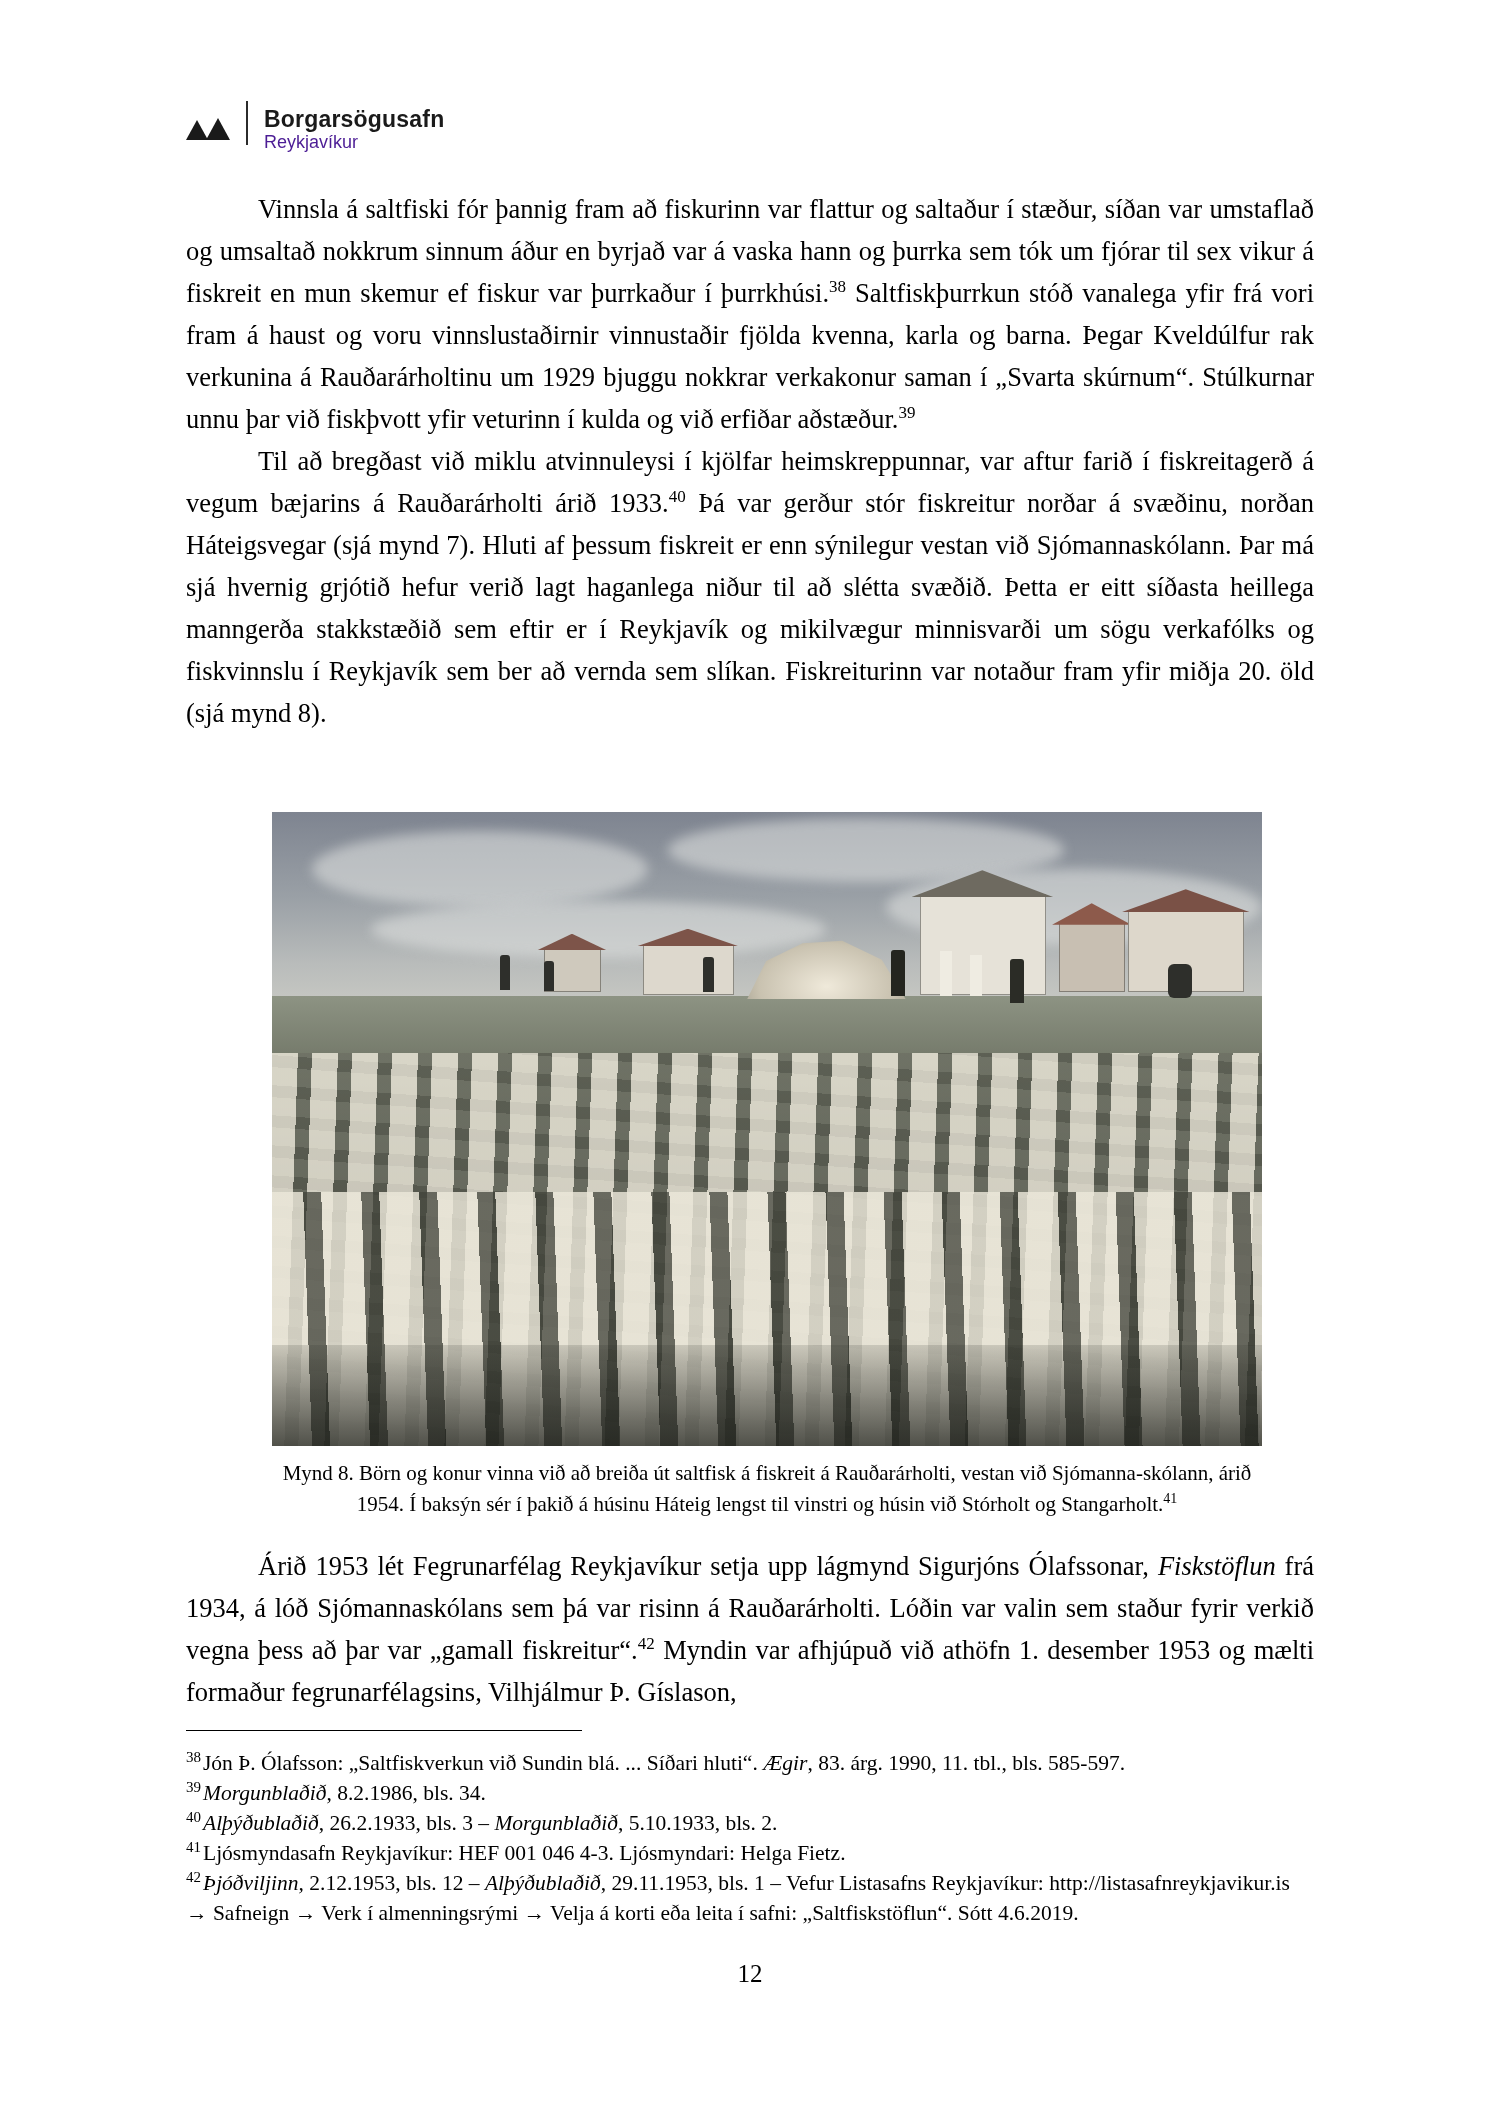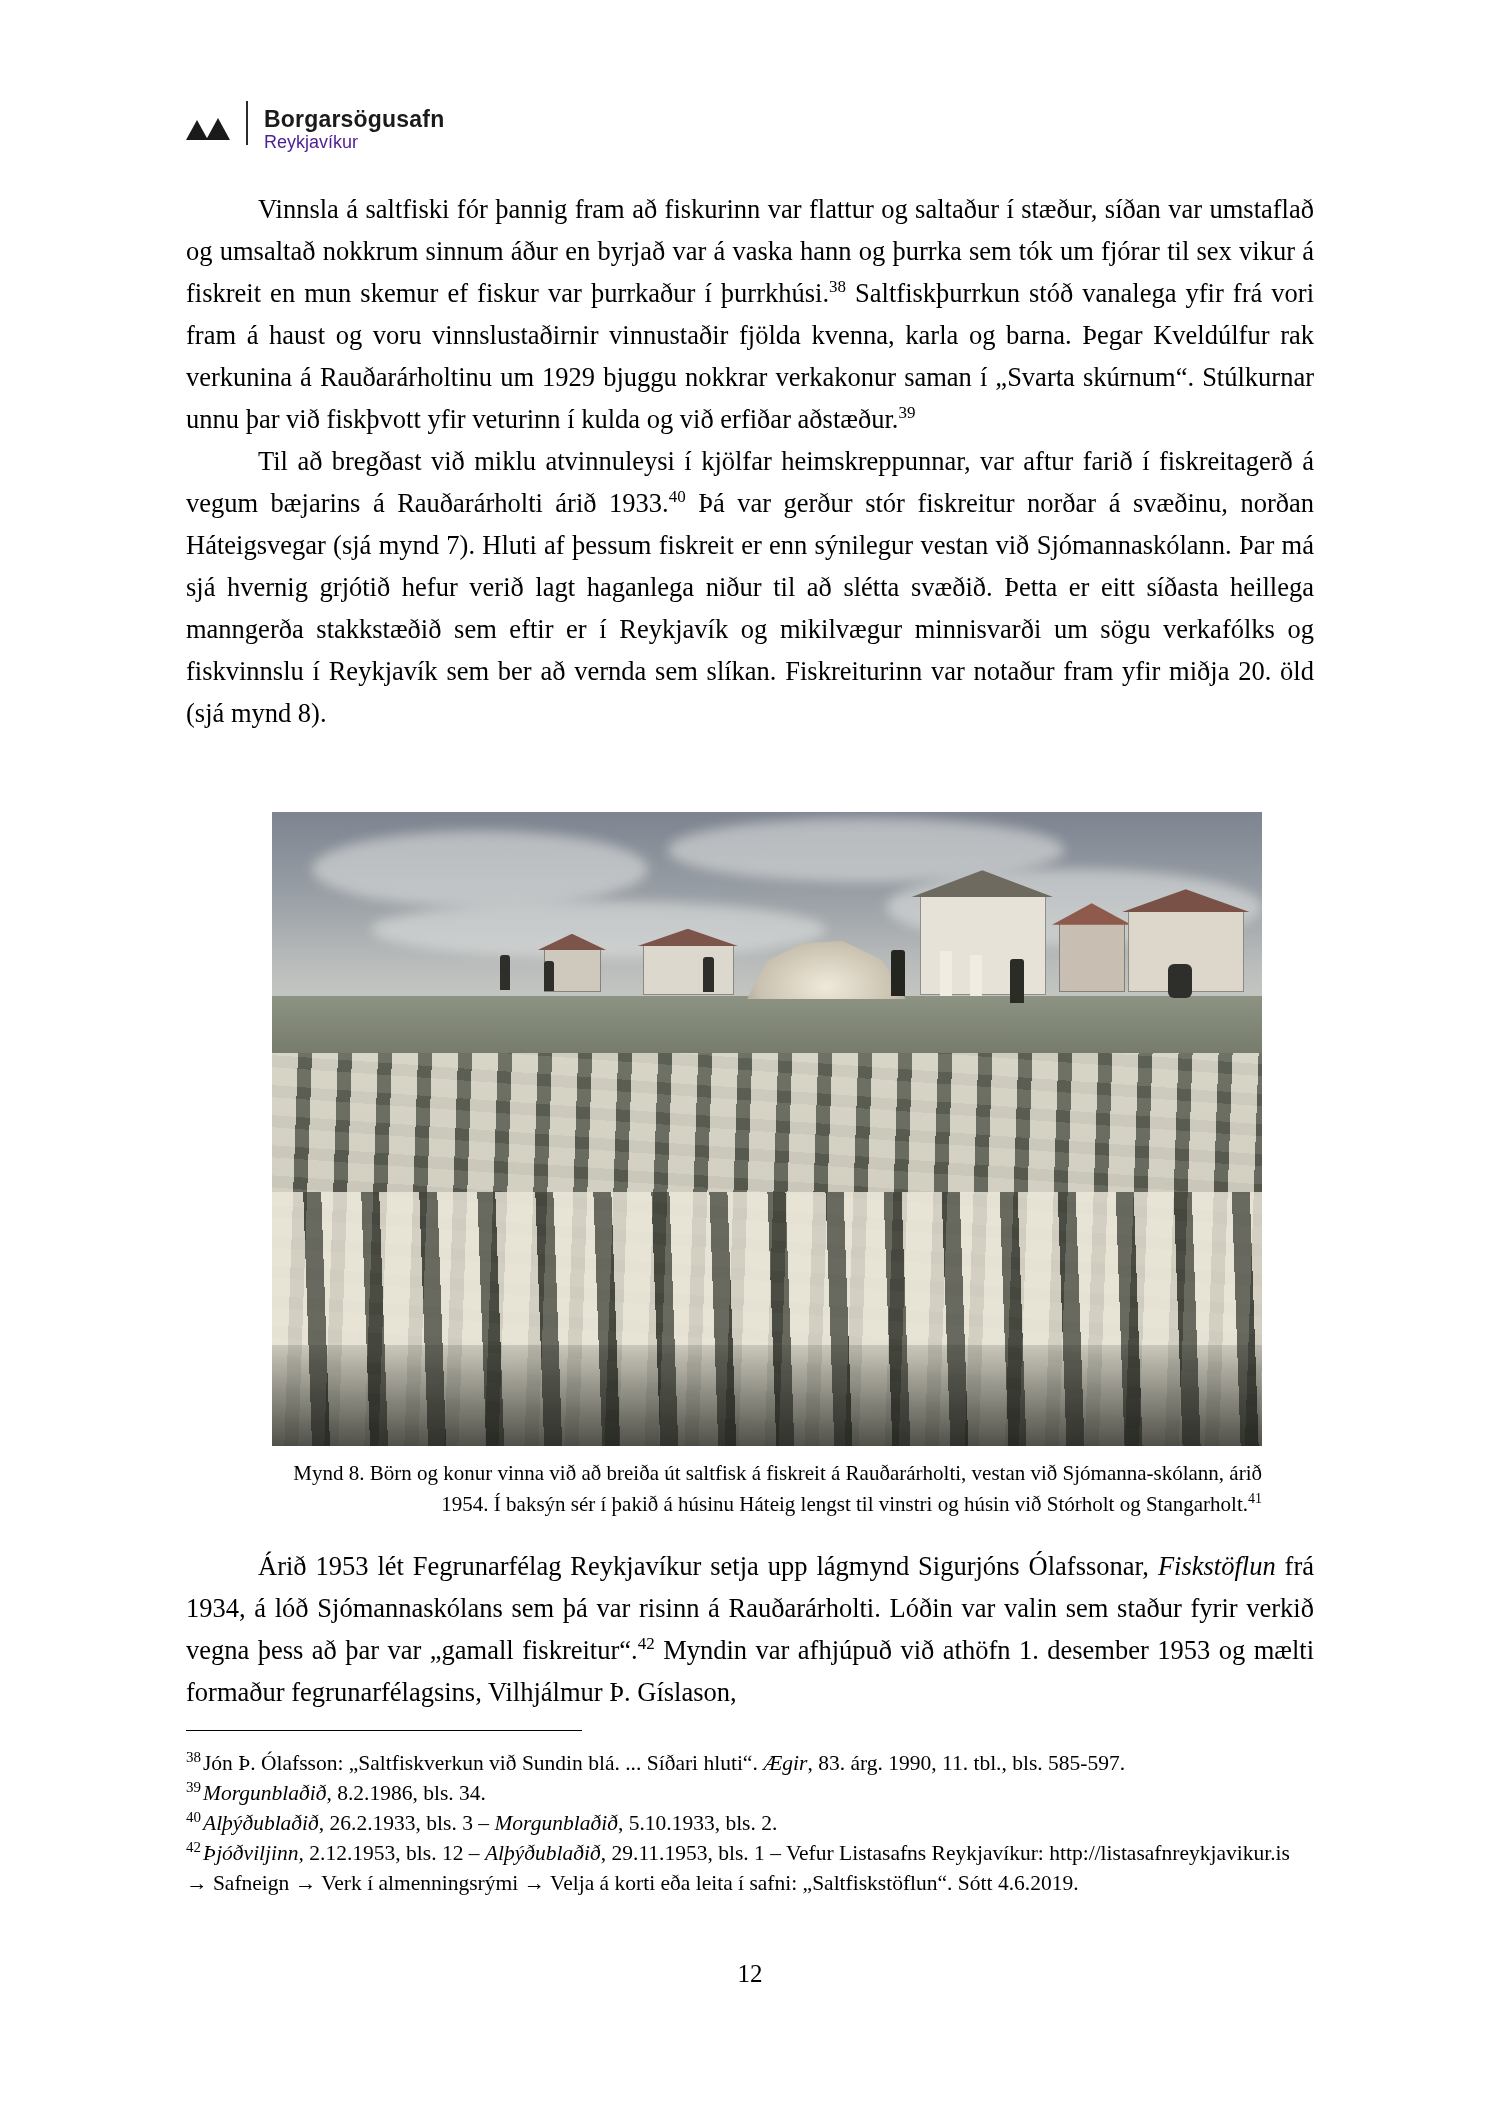--- a/index.html
+++ b/index.html
@@ -102,21 +102,21 @@
     height: 634px;
     display: block;
     position: relative;
     overflow: hidden;
     background: #6b6f63;
   }
   .figcaption {
     margin-top: 12px;
     font-size: 21px;
     line-height: 31px;
-    text-align: right;
+    text-align: center;
     font-family: "Liberation Serif", serif;
   }
   .figcaption sup { font-size: 14px; }
 
   
   .content2 {
     position: absolute;
     top: 1545px;
     left: 186px;
     width: 1128px;
@@ -271,18 +271,19 @@
   <div class="content2">
     <p class="body"><span>Árið 1953 lét Fegrunarfélag Reykjavíkur setja upp lágmynd Sigurjóns Ólafssonar, </span><span class="ital">Fiskstöflun</span><span> frá 1934, á lóð Sjómannaskólans sem þá var risinn á Rauðarárholti. Lóðin var valin sem staður fyrir verkið vegna þess að þar var „gamall fiskreitur“.</span><sup>42</sup><span> Myndin var afhjúpuð við athöfn 1. desember 1953 og mælti formaður fegrunarfélagsins, Vilhjálmur Þ. Gíslason,</span></p>
   </div>
 
   <div class="footnote-rule"></div>
 
   <div class="footnotes" id="footnotes">
       <div><span class="fn-num">38</span><span>Jón Þ. Ólafsson: „Saltfiskverkun við Sundin blá. ... Síðari hluti“. </span><span style="font-style: italic;">Ægir</span><span>, 83. árg. 1990, 11. tbl., bls. 585-597.</span></div>
       <div><span class="fn-num">39</span><span style="font-style: italic;">Morgunblaðið</span><span>, 8.2.1986, bls. 34.</span></div>
       <div><span class="fn-num">40</span><span style="font-style: italic;">Alþýðublaðið</span><span>, 26.2.1933, bls. 3 – </span><span style="font-style: italic;">Morgunblaðið</span><span>, 5.10.1933, bls. 2.</span></div>
+      <div><span class="fn-num">41</span><span>Ljósmyndasafn Reykjavíkur: HEF 001 046 4-3. Ljósmyndari: Helga Fietz.</span></div>
       <div><span class="fn-num">42</span><span style="font-style: italic;">Þjóðviljinn,</span><span> 2.12.1953, bls. 12 – </span><span style="font-style: italic;">Alþýðublaðið</span><span>, 29.11.1953, bls. 1 – Vefur Listasafns Reykjavíkur: http://listasafnreykjavikur.is → Safneign → Verk í almenningsrými → Velja á korti eða leita í safni: „Saltfiskstöflun“. Sótt 4.6.2019.</span></div>
     </div>
 
   <div class="page-number">12</div>
 
 </div>
 
 </body></html>

